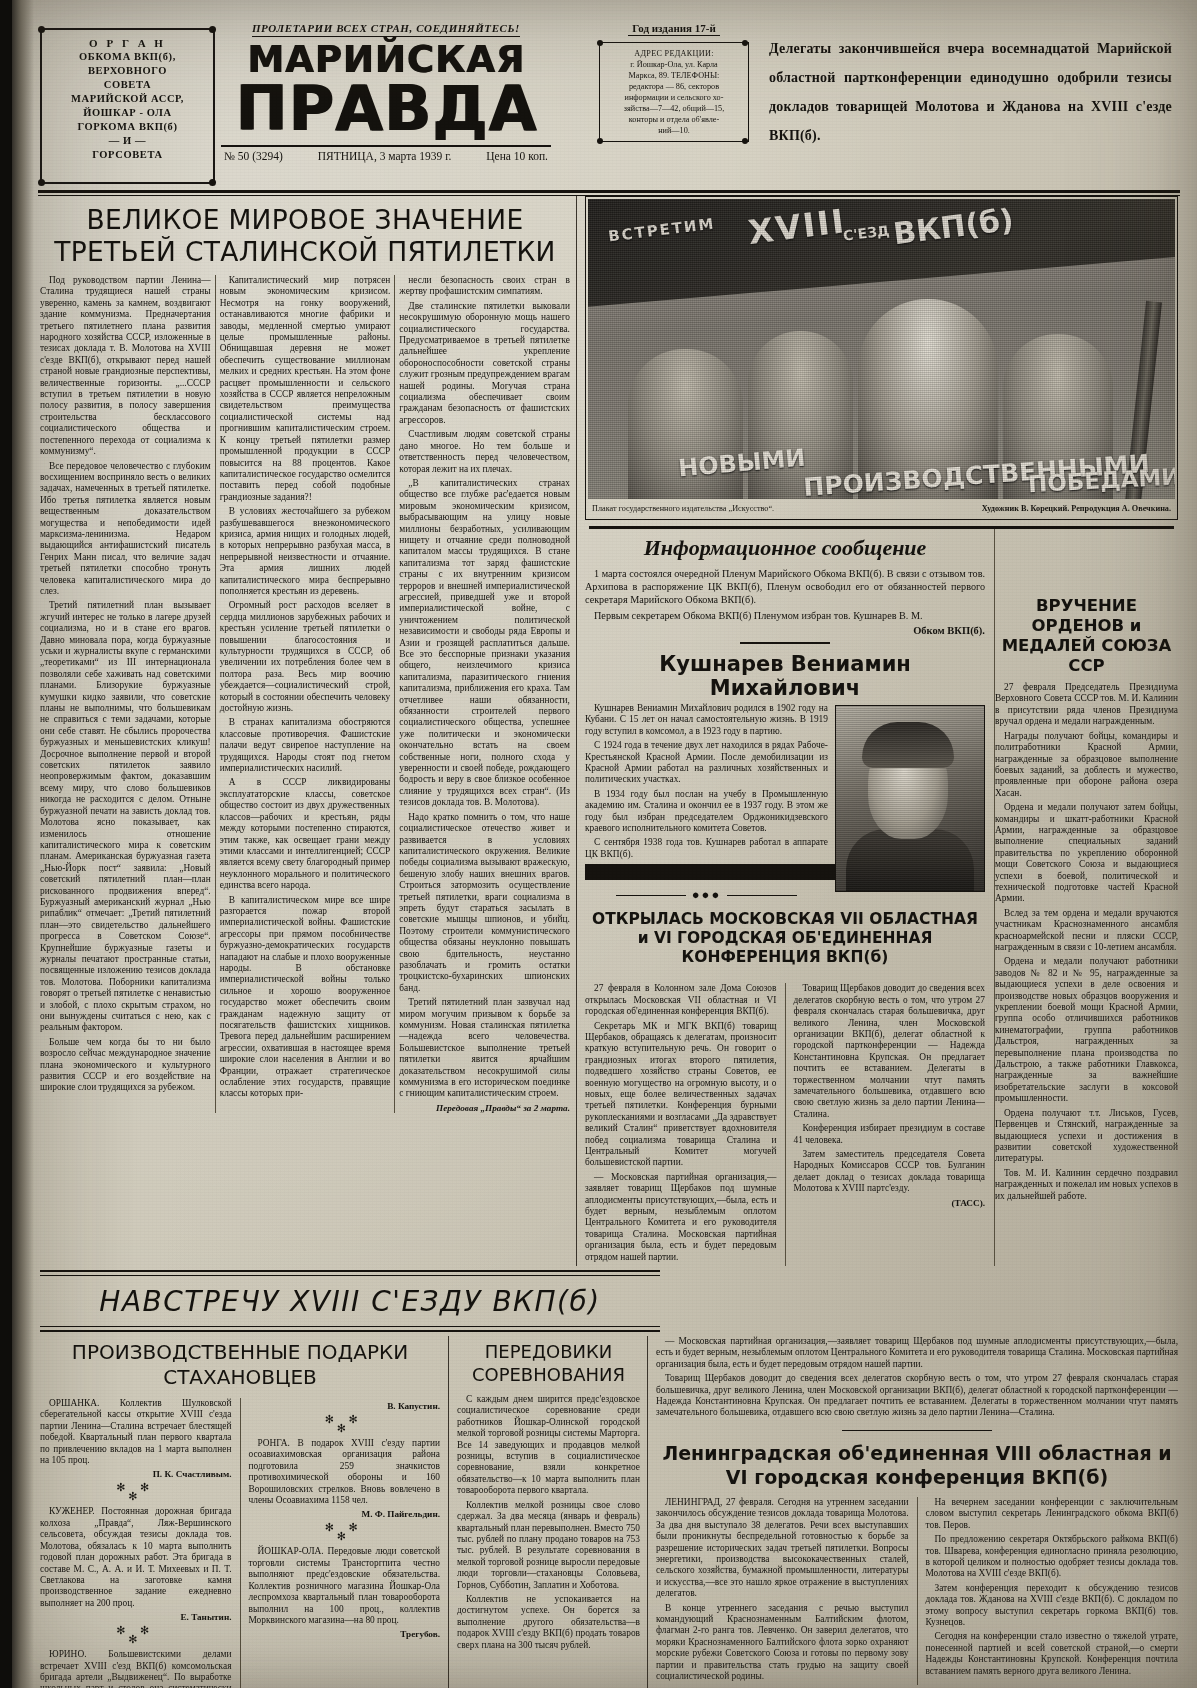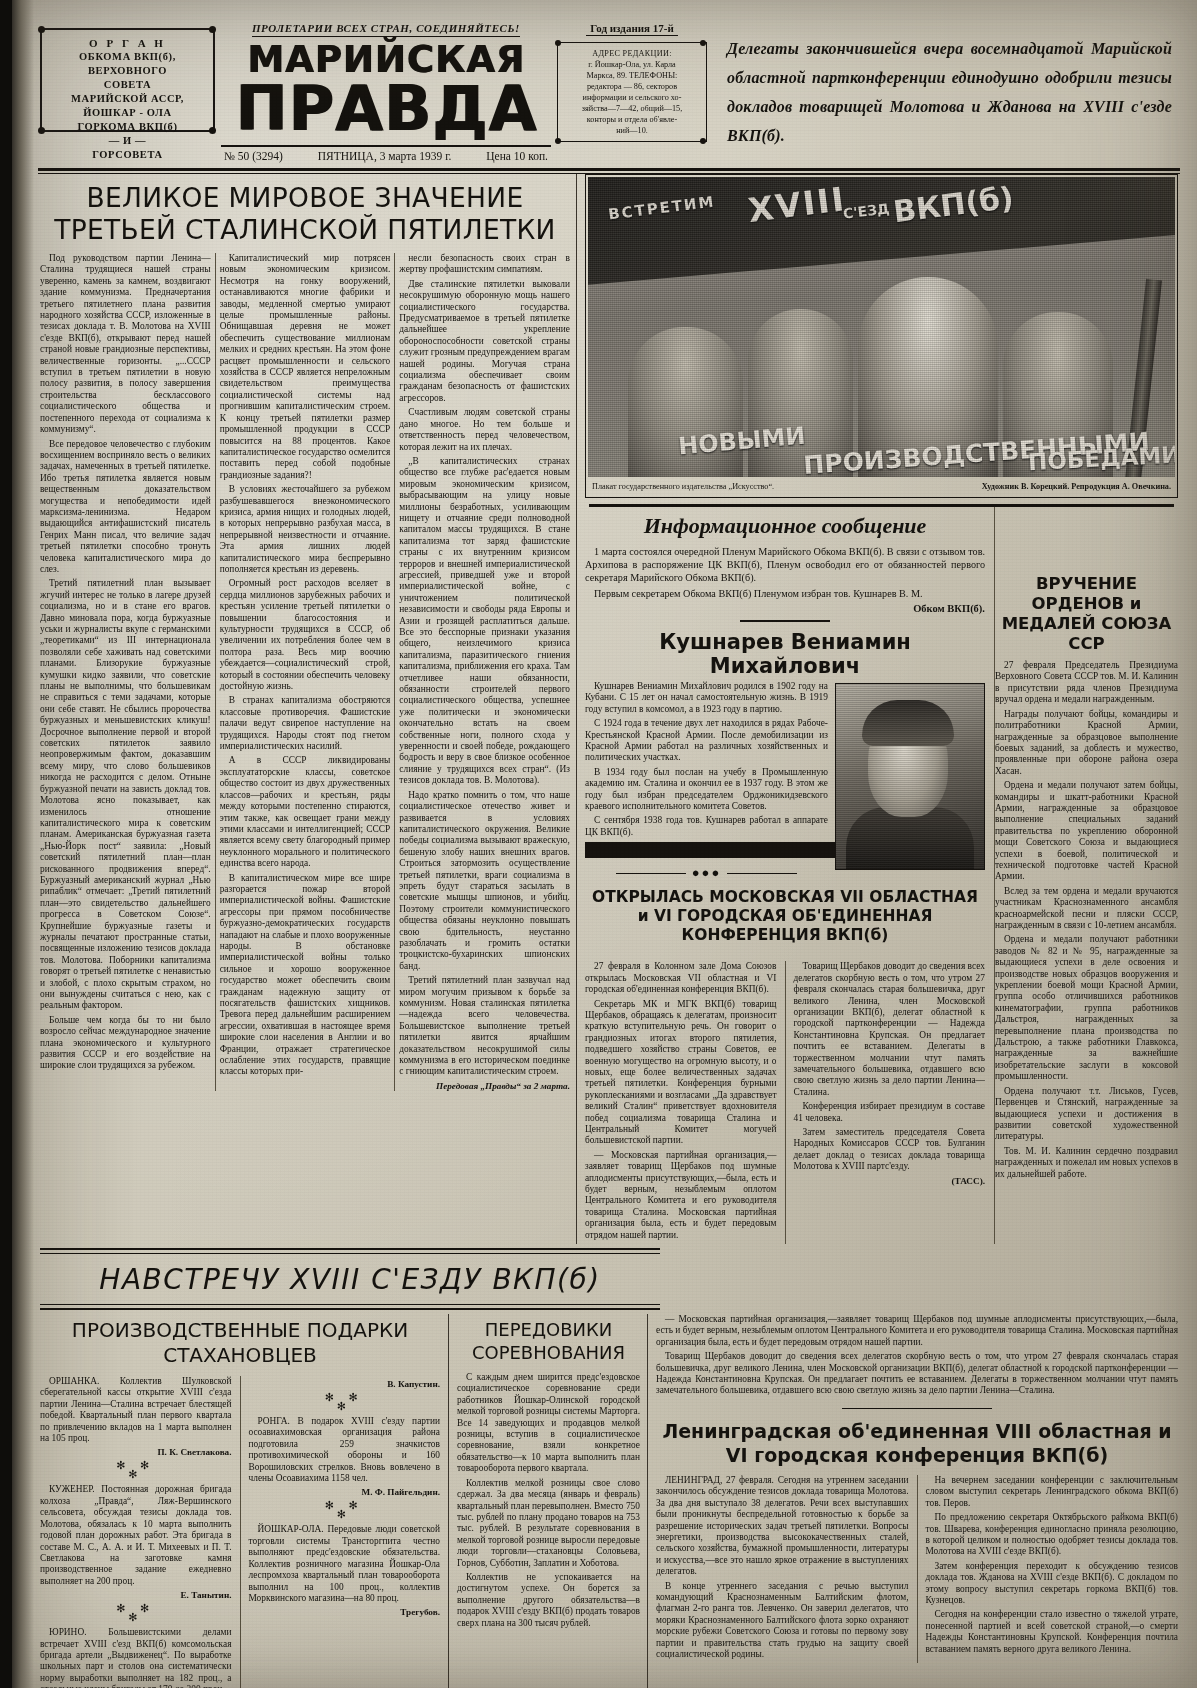--- a/index.html
+++ b/index.html
@@ -24,52 +24,52 @@
       repeating-linear-gradient(0deg, rgba(0,0,0,.07) 0 1px, rgba(255,255,255,0) 1px 3px),
       repeating-linear-gradient(90deg, rgba(0,0,0,.05) 0 1px, rgba(255,255,255,0) 1px 4px);}
   .vign{position:absolute;inset:0;pointer-events:none;
     box-shadow:inset 0 0 120px rgba(60,52,38,.35), inset 0 0 40px rgba(60,52,38,.2);}
 
   .sheet{position:absolute;left:34px;top:10px;width:1150px;height:1660px;}
 
   
   .masthead{display:flex;align-items:flex-start;padding:8px 12px 0 6px;gap:6px;}
   .org-box{width:175px;flex:0 0 175px;border:2px solid #1a1714;padding:6px 4px;
-     text-align:center;position:relative;margin-top:10px;height:104px;box-sizing:border-box;}
+     text-align:center;position:relative;margin-top:10px;height:156px;box-sizing:border-box;}
   .org-box:before,.org-box:after{content:"";position:absolute;width:7px;height:7px;border-radius:50%;
      background:#16130f;}
   .org-box:before{left:-4px;top:-4px;box-shadow:171px 0 0 #16130f;}
   .org-box:after{left:-4px;bottom:-4px;box-shadow:171px 0 0 #16130f;}
   .org-box div{font-size:10.5px;font-weight:700;line-height:14px;letter-spacing:.6px;}
   .org-box div.first{letter-spacing:3px;font-size:11px;}
 
   .mast-mid{width:330px;flex:0 0 330px;text-align:center;}
   .slogan{font-size:11px;font-weight:700;font-style:italic;letter-spacing:.6px;
     border-bottom:1.5px solid #16130f;padding-bottom:2px;display:inline-block;}
   .logo1{font-family:"DejaVu Sans",sans-serif;font-weight:700;font-size:37px;letter-spacing:1px;
     line-height:38px;margin-top:4px;text-shadow:1px 0 0 #16130f;}
   .logo2{font-family:"DejaVu Sans",sans-serif;font-weight:700;font-size:62px;letter-spacing:1px;
     line-height:60px;text-shadow:1.5px 0 0 #16130f;}
   .issueline{border-top:2px solid #16130f;margin-top:6px;padding-top:3px;font-size:11.5px;
     display:flex;justify-content:space-between;align-items:center;}
   .issueline span{padding:0 3px;}
 
-  .mast-addr{width:150px;flex:0 0 150px;text-align:center;}
+  .mast-addr{width:150px;flex:0 0 150px;text-align:center;margin-left:42px;}
   .yearline{font-size:11px;font-weight:700;border-bottom:1.5px solid #16130f;display:inline-block;
     padding:0 4px 1px;margin-bottom:6px;}
   .addr-box{border:1.5px solid #16130f;padding:5px 5px;position:relative;}
   .addr-box:before,.addr-box:after{content:"";position:absolute;width:6px;height:6px;border-radius:50%;
      background:#16130f;}
   .addr-box:before{left:-3px;top:-3px;box-shadow:145px 0 0 #16130f;}
   .addr-box:after{left:-3px;bottom:-3px;box-shadow:145px 0 0 #16130f;}
   .addr-box p{margin:0;font-size:8.2px;line-height:11px;}
   .addr-box p.t{font-weight:400;letter-spacing:.3px;}
 
   .mast-lead{flex:1;padding-left:14px;padding-top:16px;}
-  .mast-lead p{margin:0;font-style:italic;font-weight:700;font-size:16px;line-height:29px;
+  .mast-lead p{margin:0;font-weight:700;font-size:14px;line-height:29px;
     text-align:justify;letter-spacing:.2px;}
 
   .rule-thick{border-top:3px solid #16130f;margin:6px 4px 0;}
   .rule-thin{border-top:1px solid #16130f;margin:2px 4px 0;}
 
   
   .top-sec{display:flex;padding:0 6px;}
   .top-left{width:530px;flex:0 0 530px;padding-right:6px;border-right:1px solid #3b352c;}
   .top-right{flex:1;padding-left:8px;}
   h1.head{font-family:"DejaVu Sans",sans-serif;font-weight:400;font-size:26.5px;line-height:32px;
@@ -336,21 +336,21 @@
 
     <div class="bot-sec">
 
       <div class="bot-left">
         <div class="flexcols">
           <div style="flex:0 0 400px;border-right:1px solid #3b352c;padding-right:8px;">
             <h2 class="bl">ПРОИЗВОДСТВЕННЫЕ ПОДАРКИ СТАХАНОВЦЕВ</h2>
             <div class="flexcols">
               <div class="fc">
                 <p class="bt ind">ОРШАНКА. Коллектив Шулковской сберегательной кассы открытие XVIII с'езда партии Ленина—Сталина встречает блестящей победой. Квартальный план первого квартала по привлечению вкладов на 1 марта выполнен на 105 проц.</p>
-                <p class="sig2">П. К. Светлакова.</p>
+                <p class="sig2">П. К. Счастливым.</p>
                 <div class="stars">✻ ✻<br>✻</div>
                 <p class="bt ind">КУЖЕНЕР. Постоянная дорожная бригада колхоза „Правда“, Ляж-Вершинского сельсовета, обсуждая тезисы доклада тов. Молотова, обязалась к 10 марта выполнить годовой план дорожных работ. Эта бригада в составе М. С., А. А. и И. Т. Михеевых и П. Т. Светлакова на заготовке камня производственное задание ежедневно выполняет на 200 проц.</p>
                 <p class="sig2">Е. Танытин.</p>
                 <div class="stars">✻ ✻<br>✻</div>
                 <p class="bt ind">ЮРИНО. Большевистскими делами встречает XVIII с'езд ВКП(б) комсомольская бригада артели „Выдвиженец“. По выработке школьных парт и столов она систематически норму выработки выполняет на 182 проц., а отдельные члены бригады от 170 до 200 проц.</p>
               </div>
               <div class="fc sep">
                 <p class="sig2">В. Капустин.</p>
                 <div class="stars">✻ ✻<br>✻</div>
                 <p class="bt ind">РОНГА. В подарок XVIII с'езду партии осоавиахимовская организация района подготовила 259 значкистов противохимической обороны и 160 Ворошиловских стрелков. Вновь вовлечено в члены Осоавиахима 1158 чел.</p>

